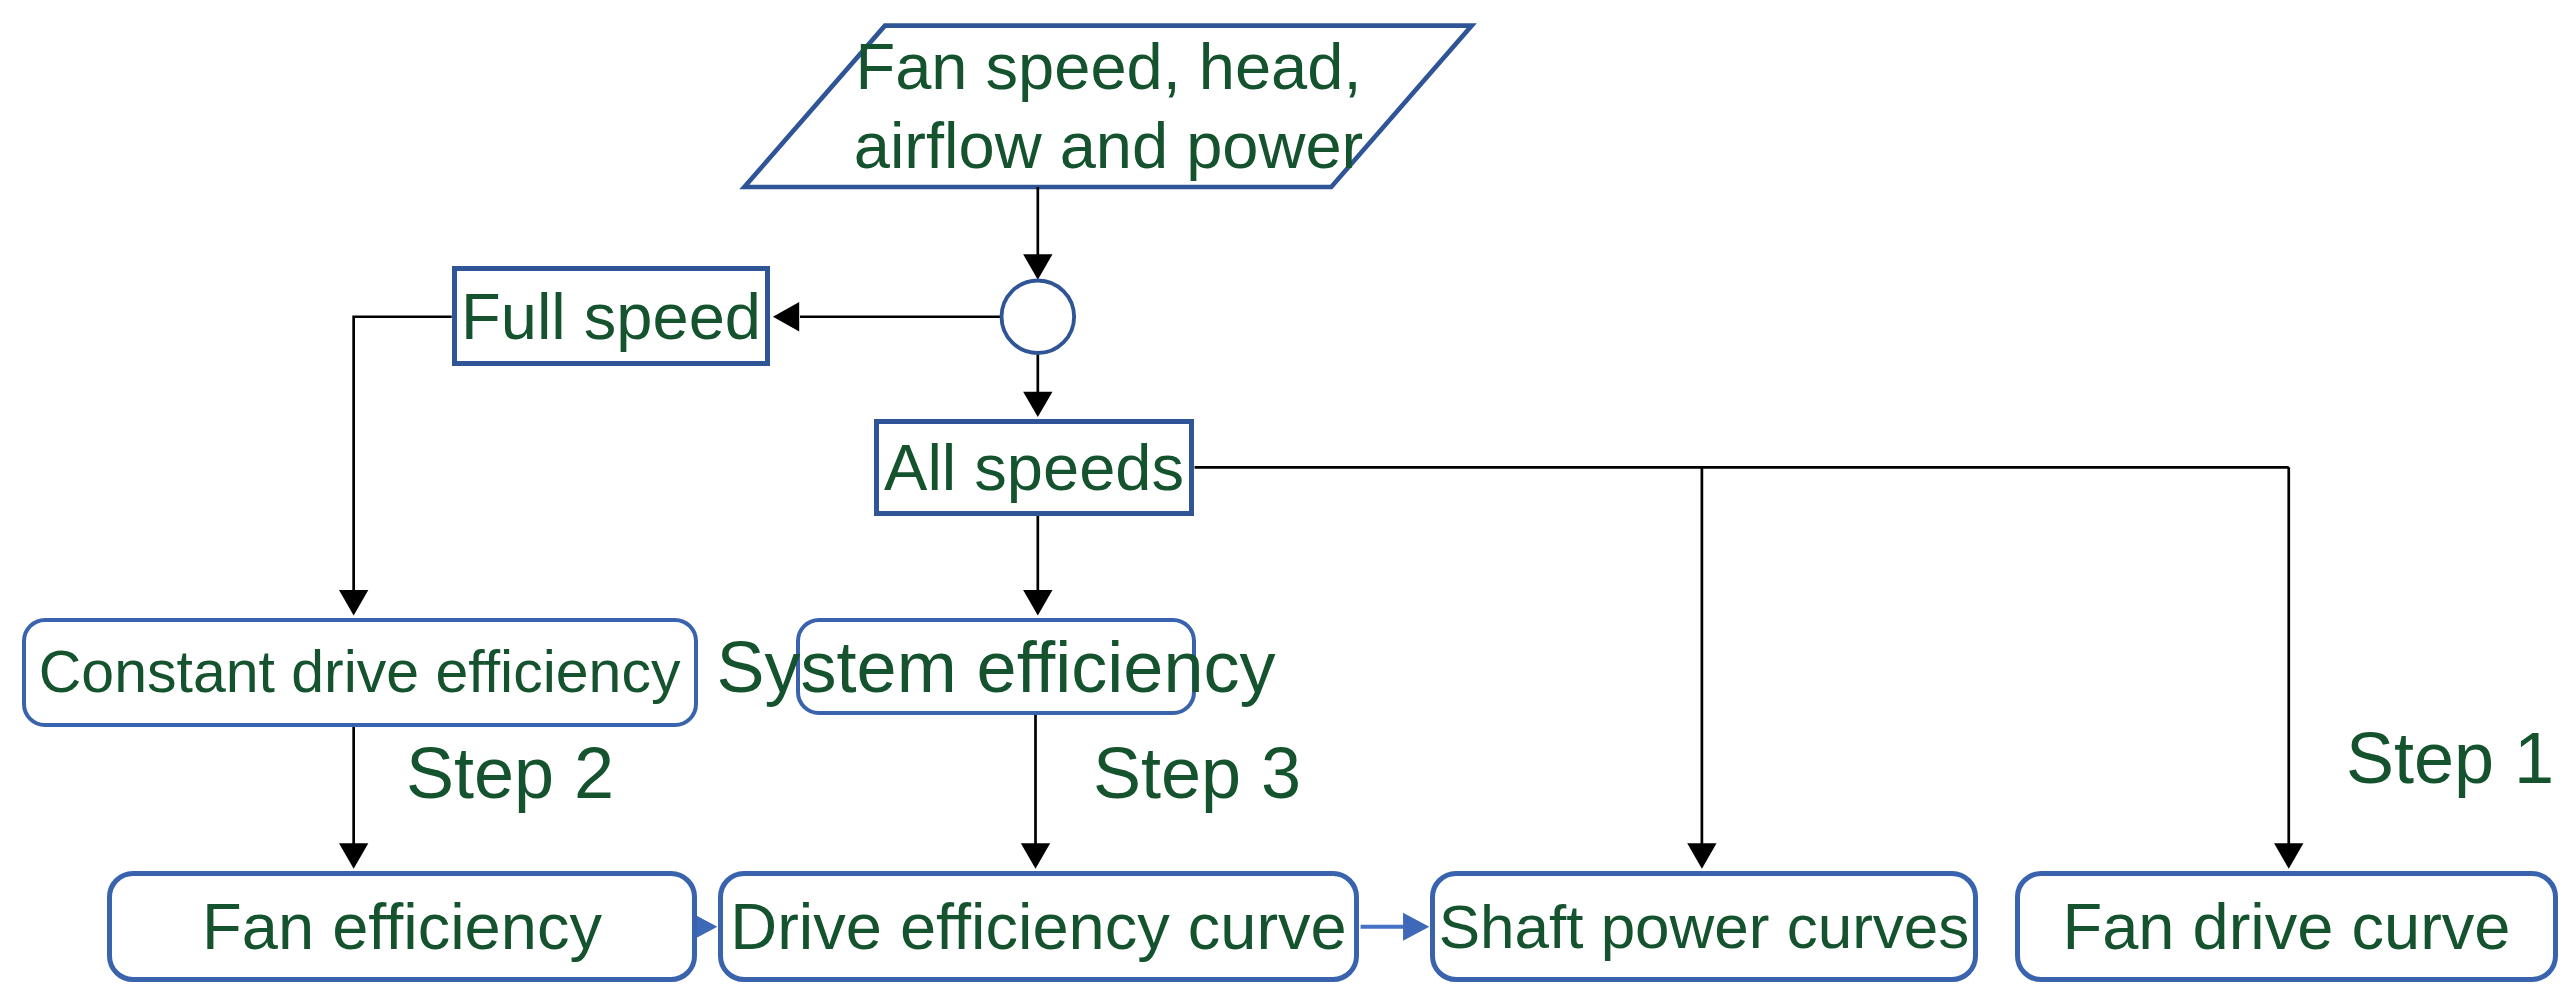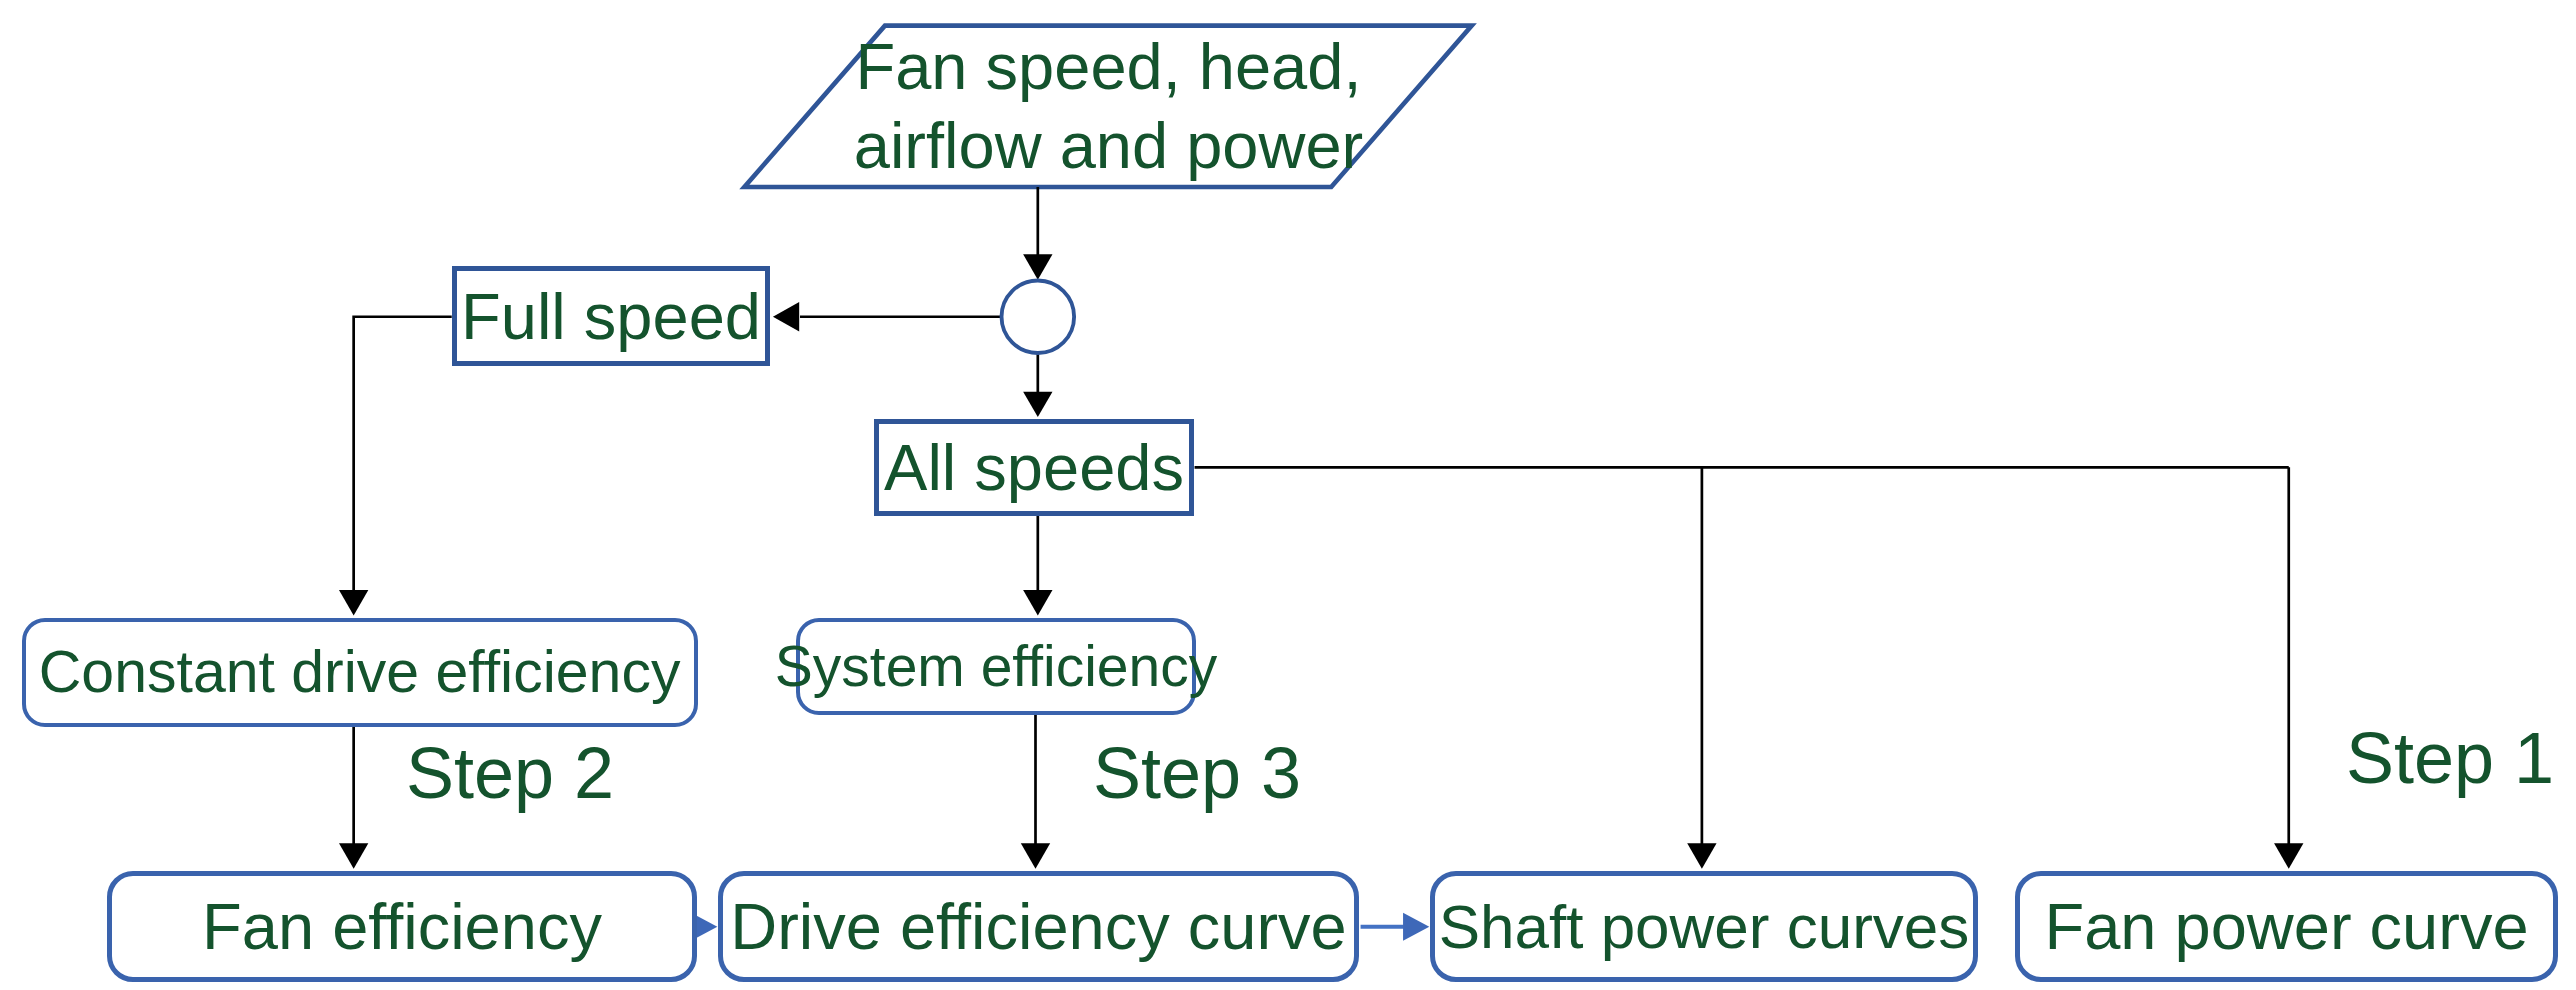--- a/index.html
+++ b/index.html
@@ -87,29 +87,29 @@
     <div>Fan speed, head,</div>
     <div>airflow and power</div>
   </div>
 
   <div class="node rect-node" style="left:874px;top:419px;width:320px;height:97px;">All speeds</div>
 
   <div class="node rect-node" style="left:452px;top:266px;width:318px;height:100px;">Full speed</div>
 
   <div class="node round-node" style="left:21.6px;top:618px;width:676px;height:109px;">Constant drive efficiency</div>
 
-  <div class="node round-node" style="left:796px;top:618px;width:400px;height:97px;font-size:57px;">System efficiency</div>
+  <div class="node round-node" style="left:796px;top:618px;width:400px;height:97px;font-size:72px;">System efficiency</div>
 
   <div class="node round-node-lg" style="left:107px;top:871px;width:590px;height:111px;">Fan efficiency</div>
 
   <div class="node round-node-lg" style="left:1430px;top:871px;width:548px;height:111px;font-size:62px;">Shaft power curves</div>
 
   <div class="node round-node-lg" style="left:718px;top:871px;width:641px;height:111px;">Drive efficiency curve</div>
 
-  <div class="node round-node-lg" style="left:2015px;top:871px;width:543px;height:111px;">Fan power curve</div>
+  <div class="node round-node-lg" style="left:2015px;top:871px;width:543px;height:111px;">Fan drive curve</div>
 
   <div class="step-label" style="left:372px;top:737px;">Step 2</div>
 
   <div class="step-label" style="left:1059px;top:737px;">Step 3</div>
 
 
   <div class="step-label" style="left:2312px;top:722px;">Step 1</div>
 
 </div>
 

